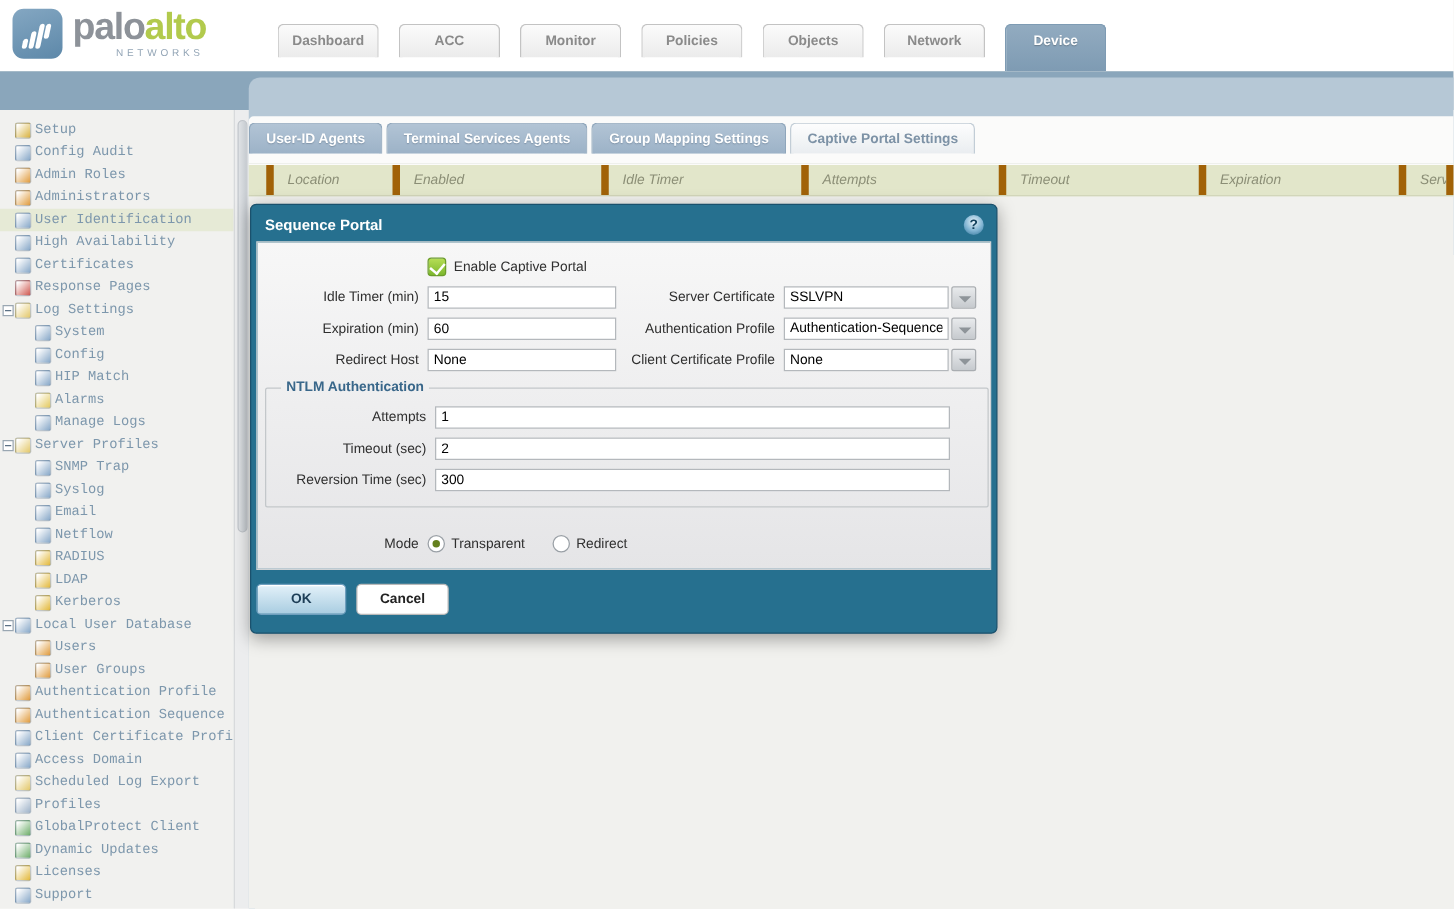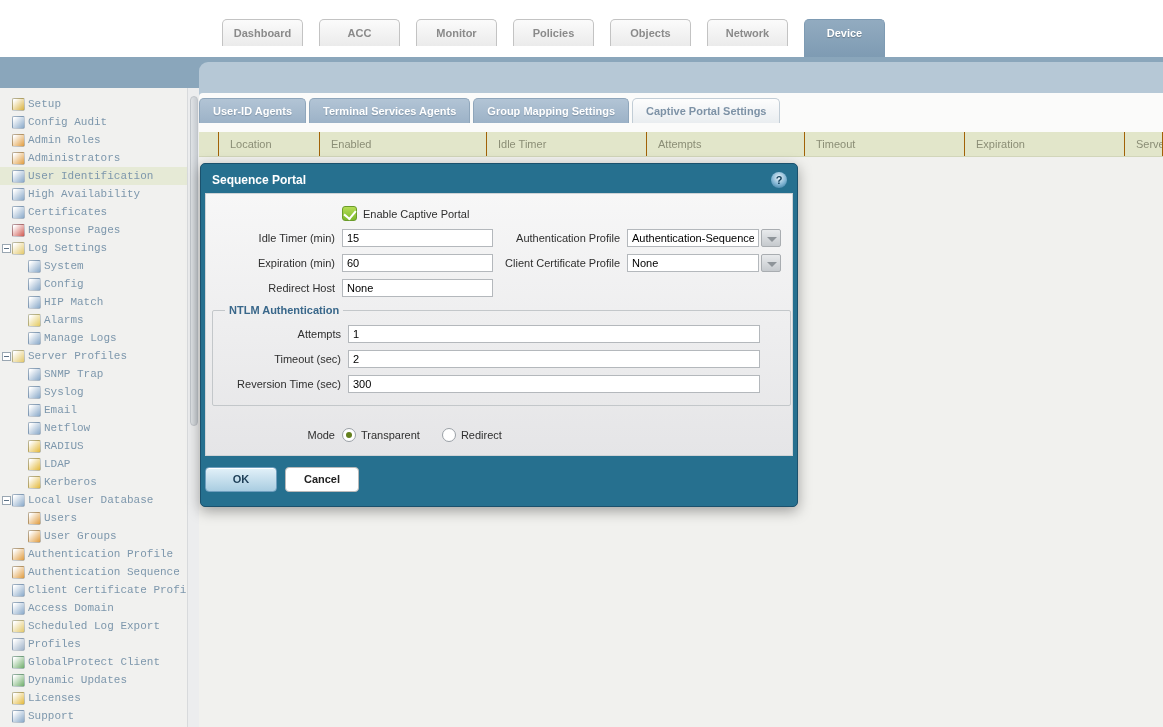--- a/index.html
+++ b/index.html
@@ -48,21 +48,21 @@
   .panel-white { position:absolute; left:0; top:31px; width:964px; height:38px; background:#fbfbfa; border-top-left-radius:4px; }
   .subtabs { position:absolute; left:0; top:36px; display:flex; gap:3px; z-index:3; }
   .stab { height:25px; line-height:24px; padding:0 13px; font-weight:bold; color:#ffffff; text-shadow:0 1px 1px rgba(60,80,100,.35);
           background:linear-gradient(#b2c4d5,#9cb2c7); border:1px solid #8fa6bb; border-bottom:none; border-radius:5px 5px 0 0; cursor:default; }
   .stab.active { background:linear-gradient(#fdfdfd,#e9edf0); border-color:#c2cdd6; color:#7d92a6; text-shadow:none; }
   .content-bg { position:absolute; left:0; top:69px; width:964px; height:596px; background:#f1f1ee; }
 
   
   .table-header { position:absolute; left:0; top:69px; width:964px; height:26px; display:flex;
                   background:#e2e6ca; border-top:1px solid #fbfbfa; border-bottom:1px solid #d2d6ba; }
-  .th { height:100%; line-height:24px; padding-left:11px; color:#8b8e76; border-right:1px solid #a16207; overflow:hidden; flex:0 0 auto; cursor:default; }
+  .th { height:100%; line-height:24px; padding-left:11px; color:#8b8e76; border-right:6px solid #a16207; overflow:hidden; flex:0 0 auto; cursor:default;font-style:italic; }
   .th.lead { padding:0; }
 
   
   .modal { position:absolute; left:200px; top:163px; width:598px; background:#26708f; border:1px solid #1b516d;
            border-radius:5px; padding:4px; box-shadow:0 4px 14px rgba(0,0,0,.35); z-index:10; }
   .modal-title { position:relative; height:25px; line-height:24px; padding-left:7px; color:#ffffff; font-weight:bold; font-size:12px; }
   .help-btn { position:absolute; right:6px; top:4px; width:16px; height:16px; border-radius:50%;
               background:radial-gradient(circle at 50% 35%, #e8f3fa, #7fb3d2 55%, #2b6f94); color:#12405c;
               font-weight:bold; font-size:11px; text-align:center; line-height:16px; cursor:pointer; }
   .modal-body { position:relative; height:263px; background:linear-gradient(#f7f7f7,#e5e5e7); border:1px solid #cfd3d6; }
@@ -106,20 +106,32 @@
   .btn-ok { width:72px; color:#1d3e57; border:1px solid #6f9fbe;
             background:linear-gradient(#e3f1f9,#a9cde1); box-shadow:inset 0 1px 0 #fff; }
   .btn-cancel { width:74px; color:#222; border:1px solid #b9b9b9; background:#ffffff; }
 </style>
 </head>
 <body>
 
 <div class="page">
 
   <div class="header">
+    <div class="logo">
+      <div class="logo-mark">
+          <i></i>
+          <i></i>
+          <i></i>
+          <i></i>
+        </div>
+      <div class="logo-text">
+        <div class="logo-name"><span class="g">palo</span><span class="n">alto</span></div>
+        <div class="logo-sub">NETWORKS</div>
+      </div>
+    </div>
     <div class="main-tabs">
         <div class="mtab">Dashboard</div>
         <div class="mtab">ACC</div>
         <div class="mtab">Monitor</div>
         <div class="mtab">Policies</div>
         <div class="mtab">Objects</div>
         <div class="mtab">Network</div>
         <div class="mtab active">Device</div>
       </div>
   </div>
@@ -313,20 +325,25 @@
           <div class="frow">
             <span class="flabel">Expiration (min)</span>
             <input type="text" class="txt" value="60" style="">
           </div>
           <div class="frow">
             <span class="flabel">Redirect Host</span>
             <input type="text" class="txt" value="None" style="">
           </div>
         </div>
       <div class="fgrid fgrid-right">
+          <div class="frow">
+            <span class="flabel">Server Certificate</span>
+            <input type="text" class="txt" value="SSLVPN" style="">
+            <div class="dd-btn"></div>
+          </div>
           <div class="frow">
             <span class="flabel">Authentication Profile</span>
             <input type="text" class="txt" value="Authentication-Sequence" style="">
             <div class="dd-btn"></div>
           </div>
           <div class="frow">
             <span class="flabel">Client Certificate Profile</span>
             <input type="text" class="txt" value="None" style="">
             <div class="dd-btn"></div>
           </div>

